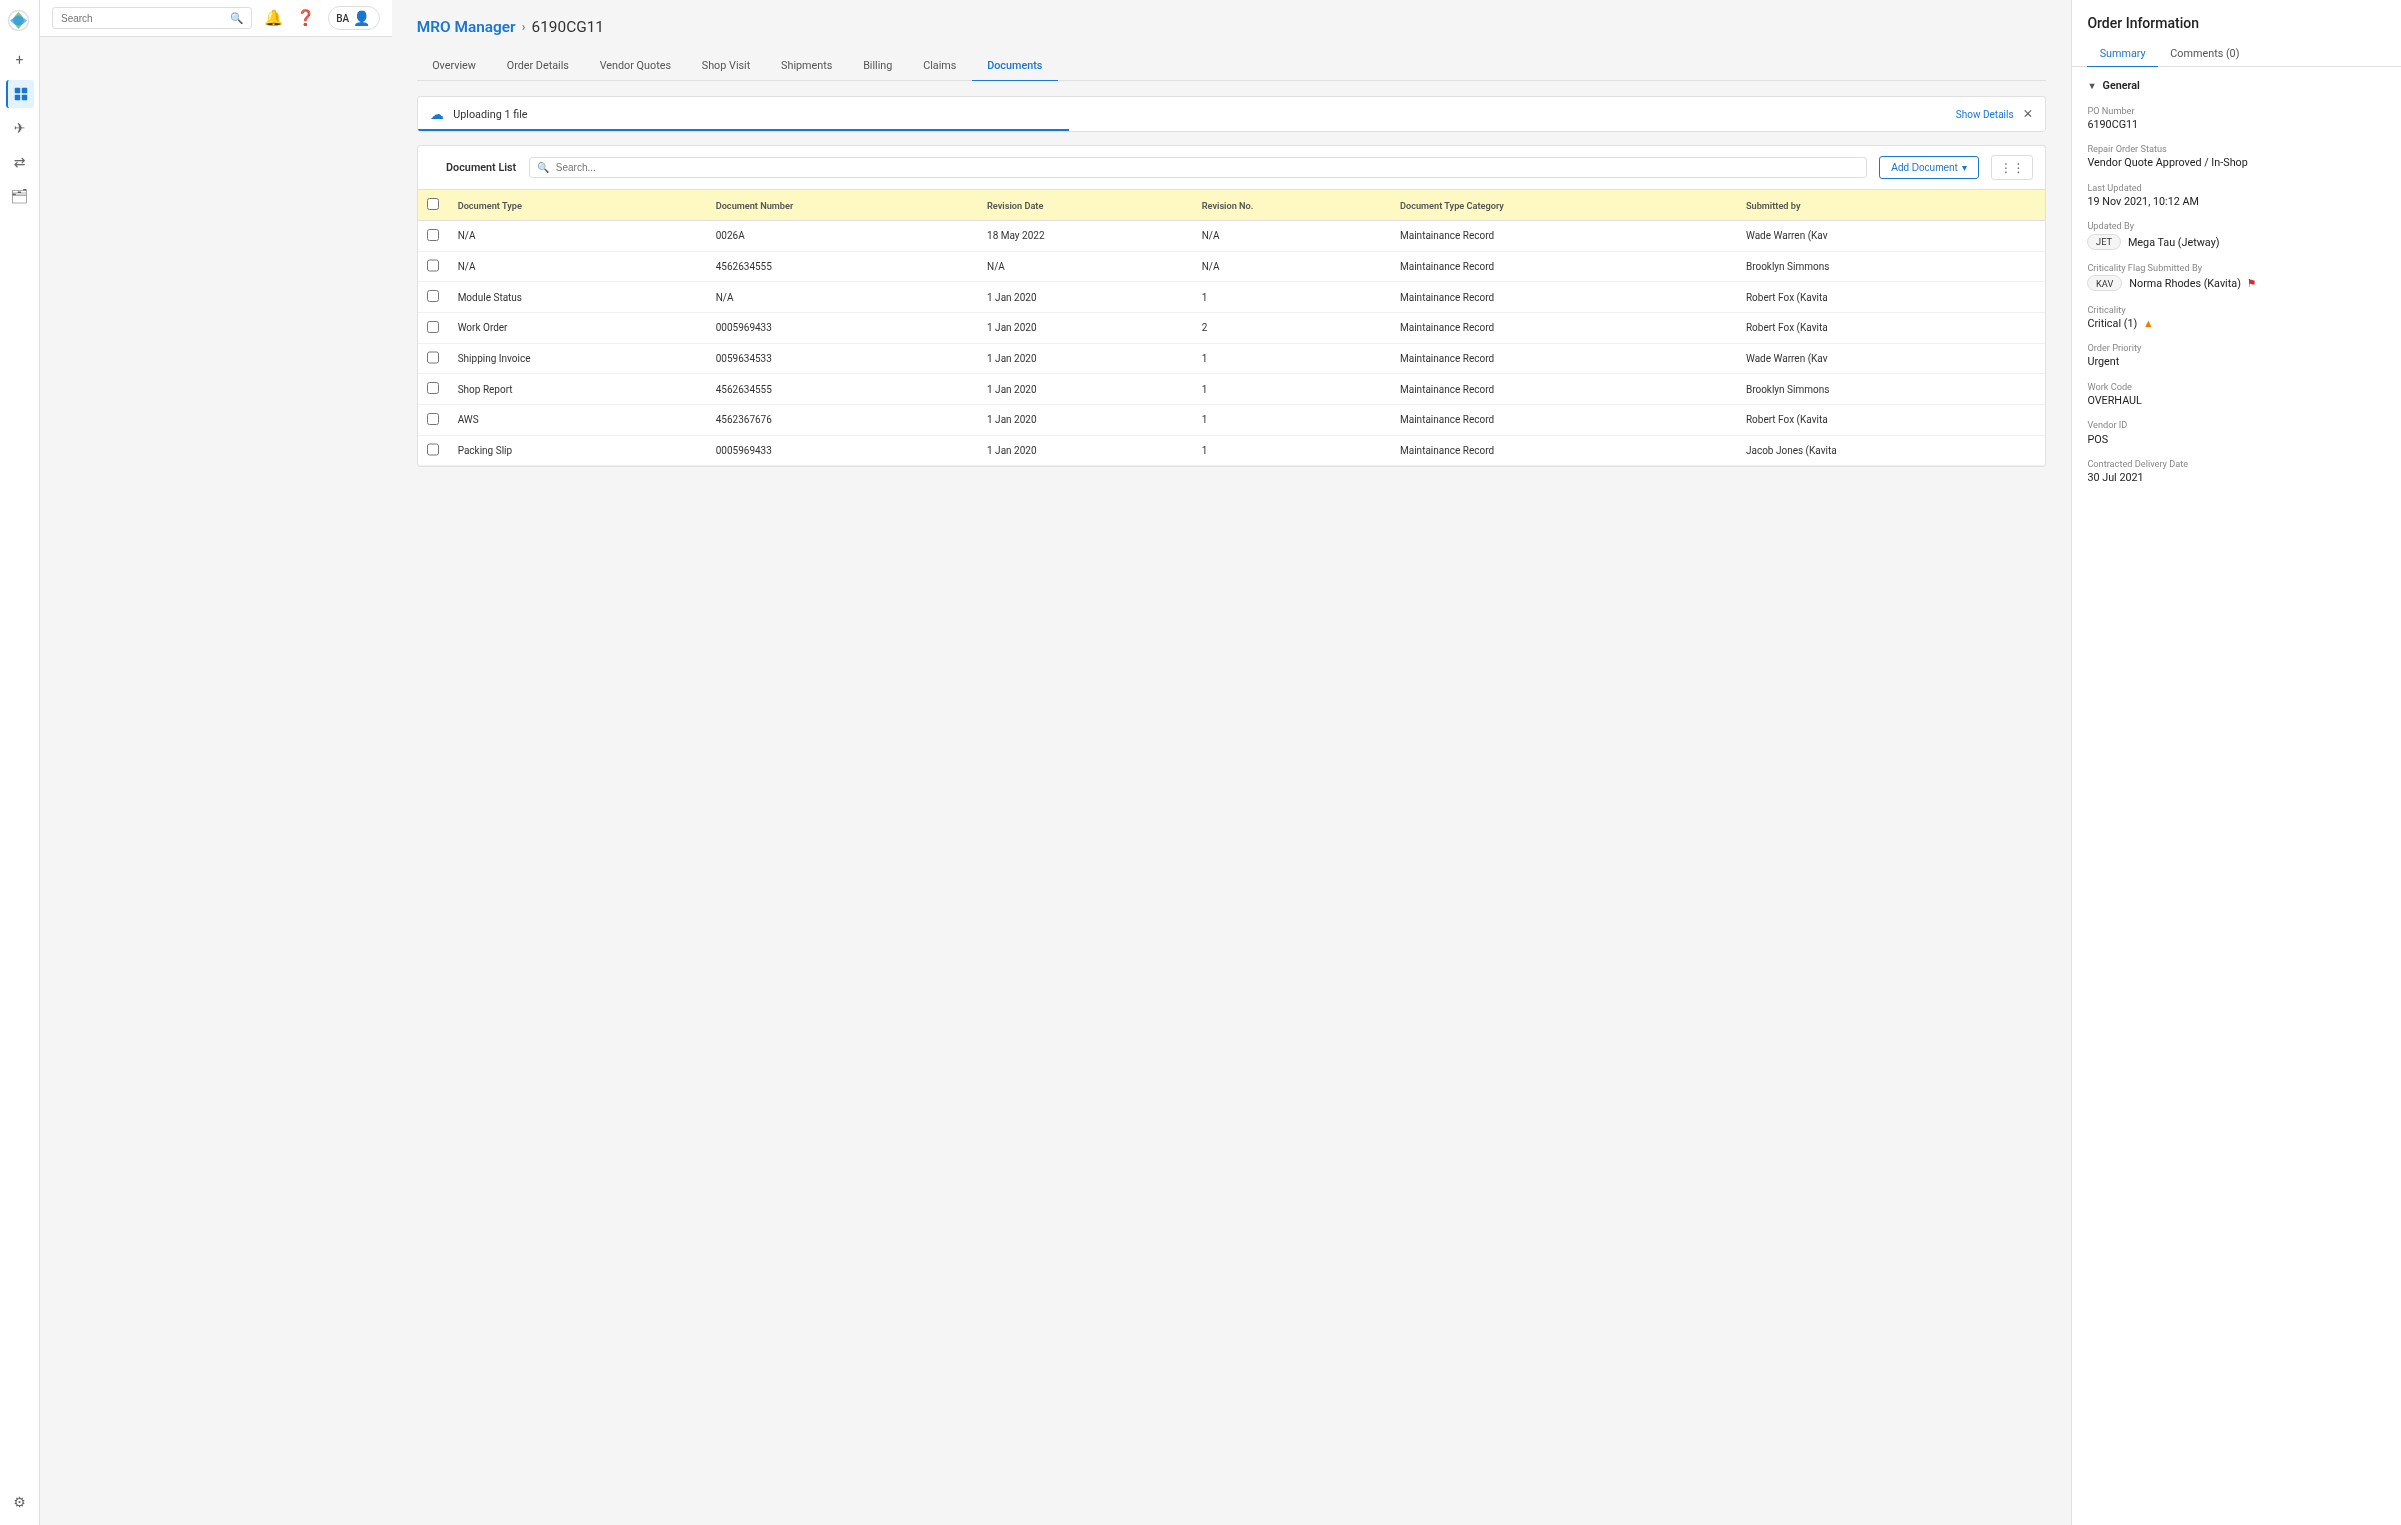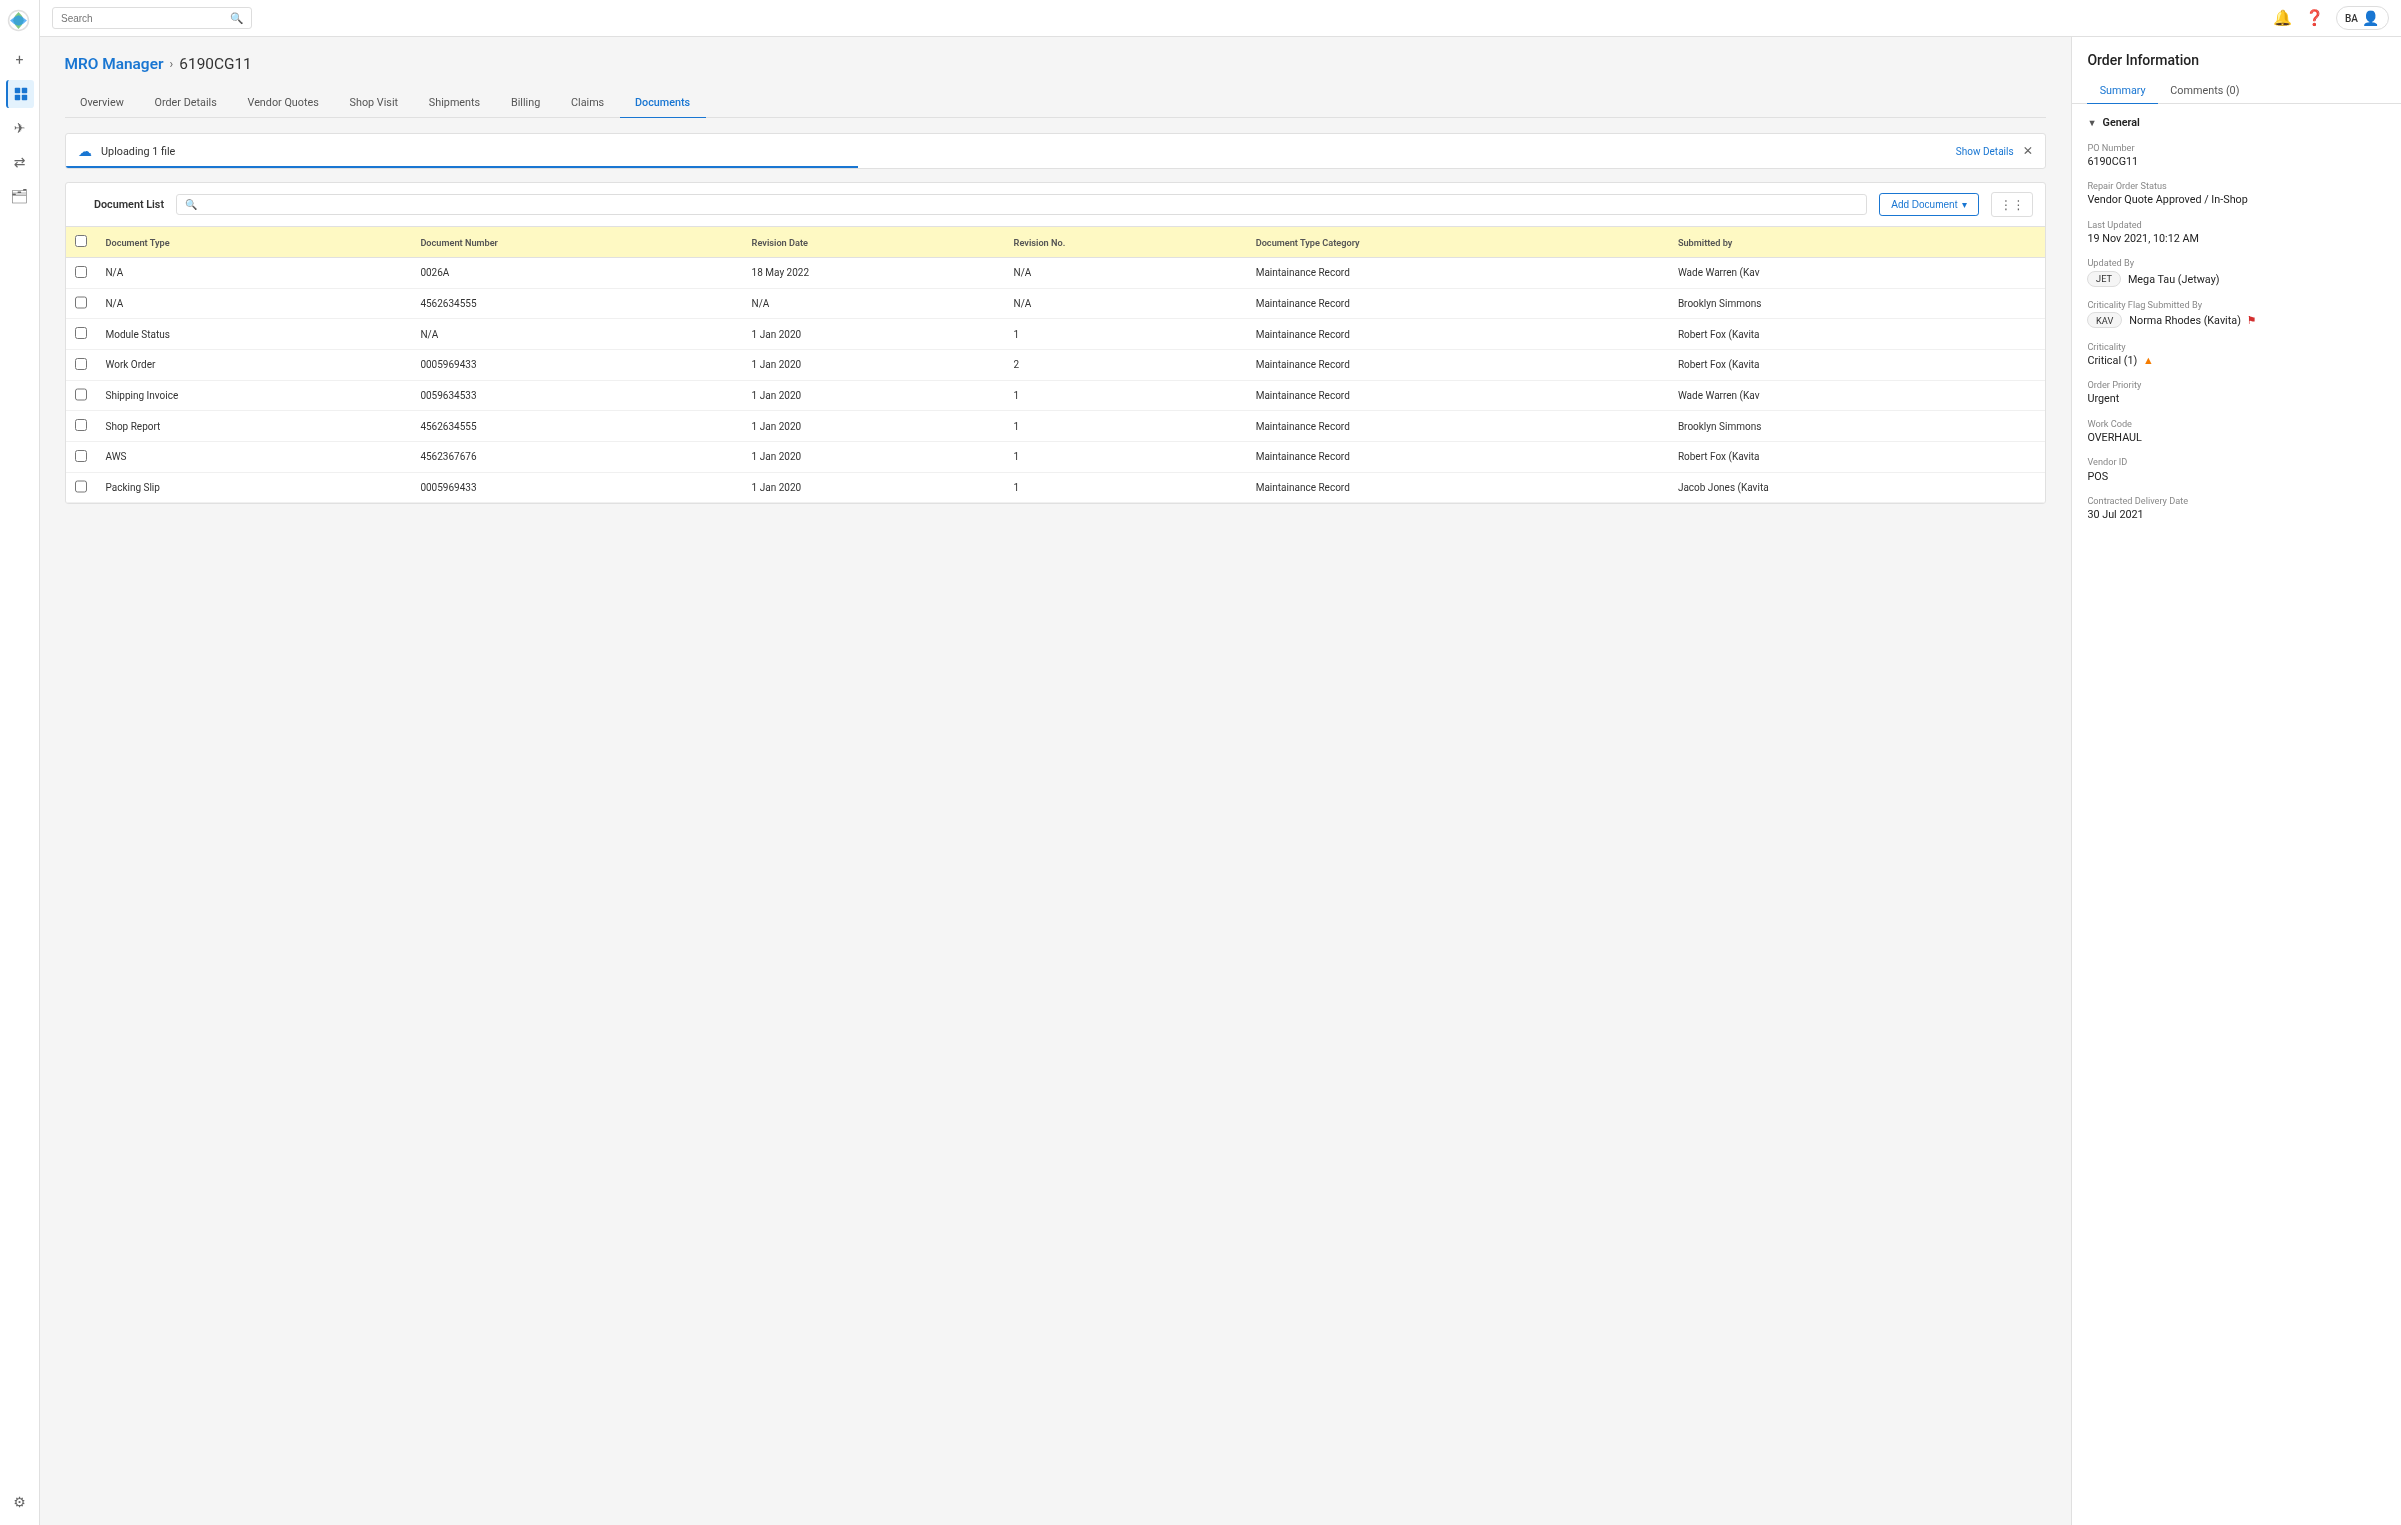--- a/index.html
+++ b/index.html
@@ -36,21 +36,21 @@
     .sidebar-icon.active {
       background: #e3f2fd;
       color: #1976d2;
       border-left: 2.3px solid #1976d2;
     }
 
     
     .main-container {
       flex: 1;
       display: flex;
-      flex-direction: column;
+      flex-direction: row;
       overflow: hidden;
       justify-content: flex-end;
     }
 
     
     .topnav {
       background: #fff;
       border-bottom: 0.8px solid #e0e0e0;
       height: 37px;
       display: flex;
@@ -443,20 +443,21 @@
         <span class="show-details-link">Show Details</span>
         <span class="close-upload">✕</span>
         <div class="upload-progress"></div>
       </div>
 
       <div class="doc-panel">
         <div class="doc-panel-header">
           <span class="doc-list-title">Document List</span>
           <div class="doc-search">
             <span style="color:#bbb;font-size:10px;">🔍</span>
+            <input type="text" placeholder="Search..." style="">
           </div>
           <button class="add-doc-btn">
             <span>Add Document</span>
             <span>▾</span>
           </button>
           <div class="grid-icon-btn">⋮⋮</div>
         </div>
 
         <div class="table-scroll">
           <table class="doc-table">

